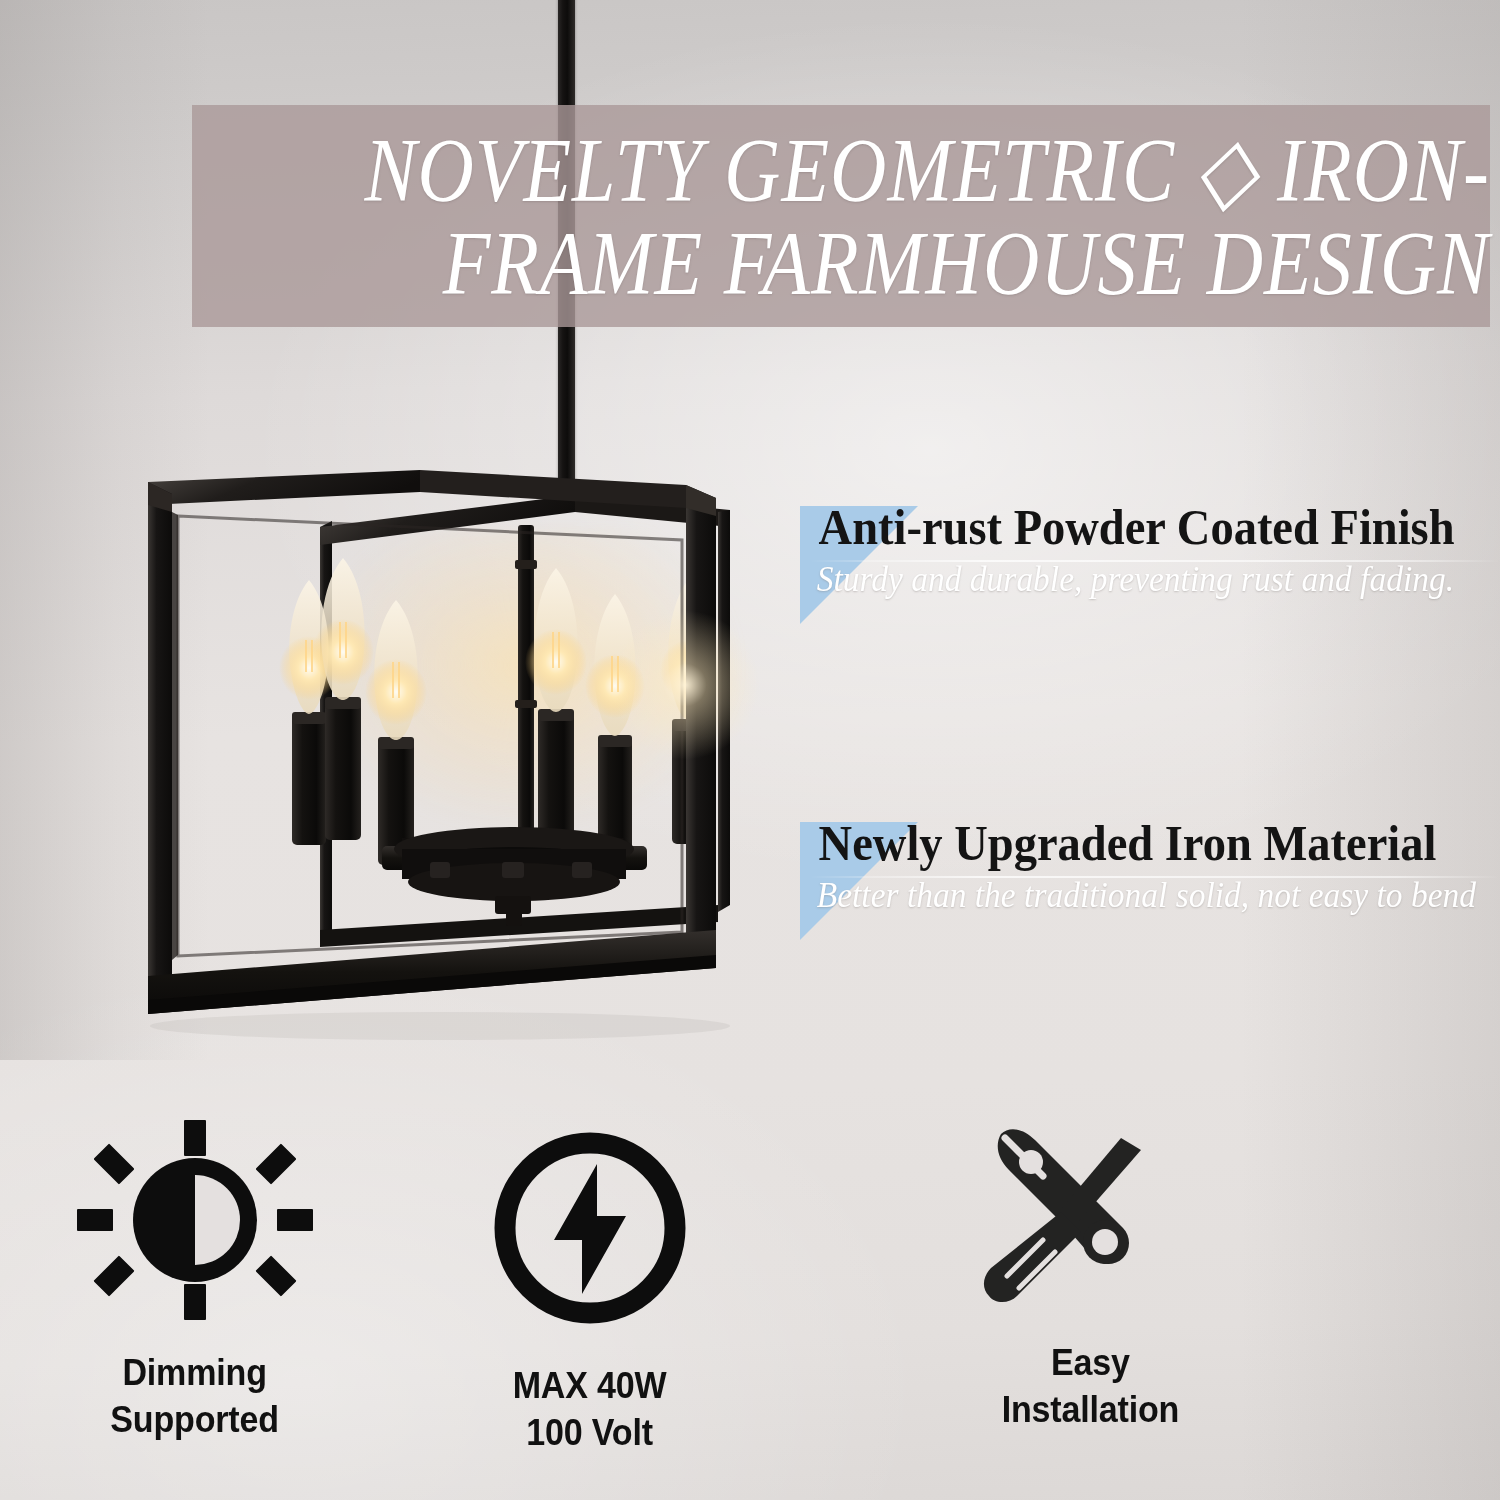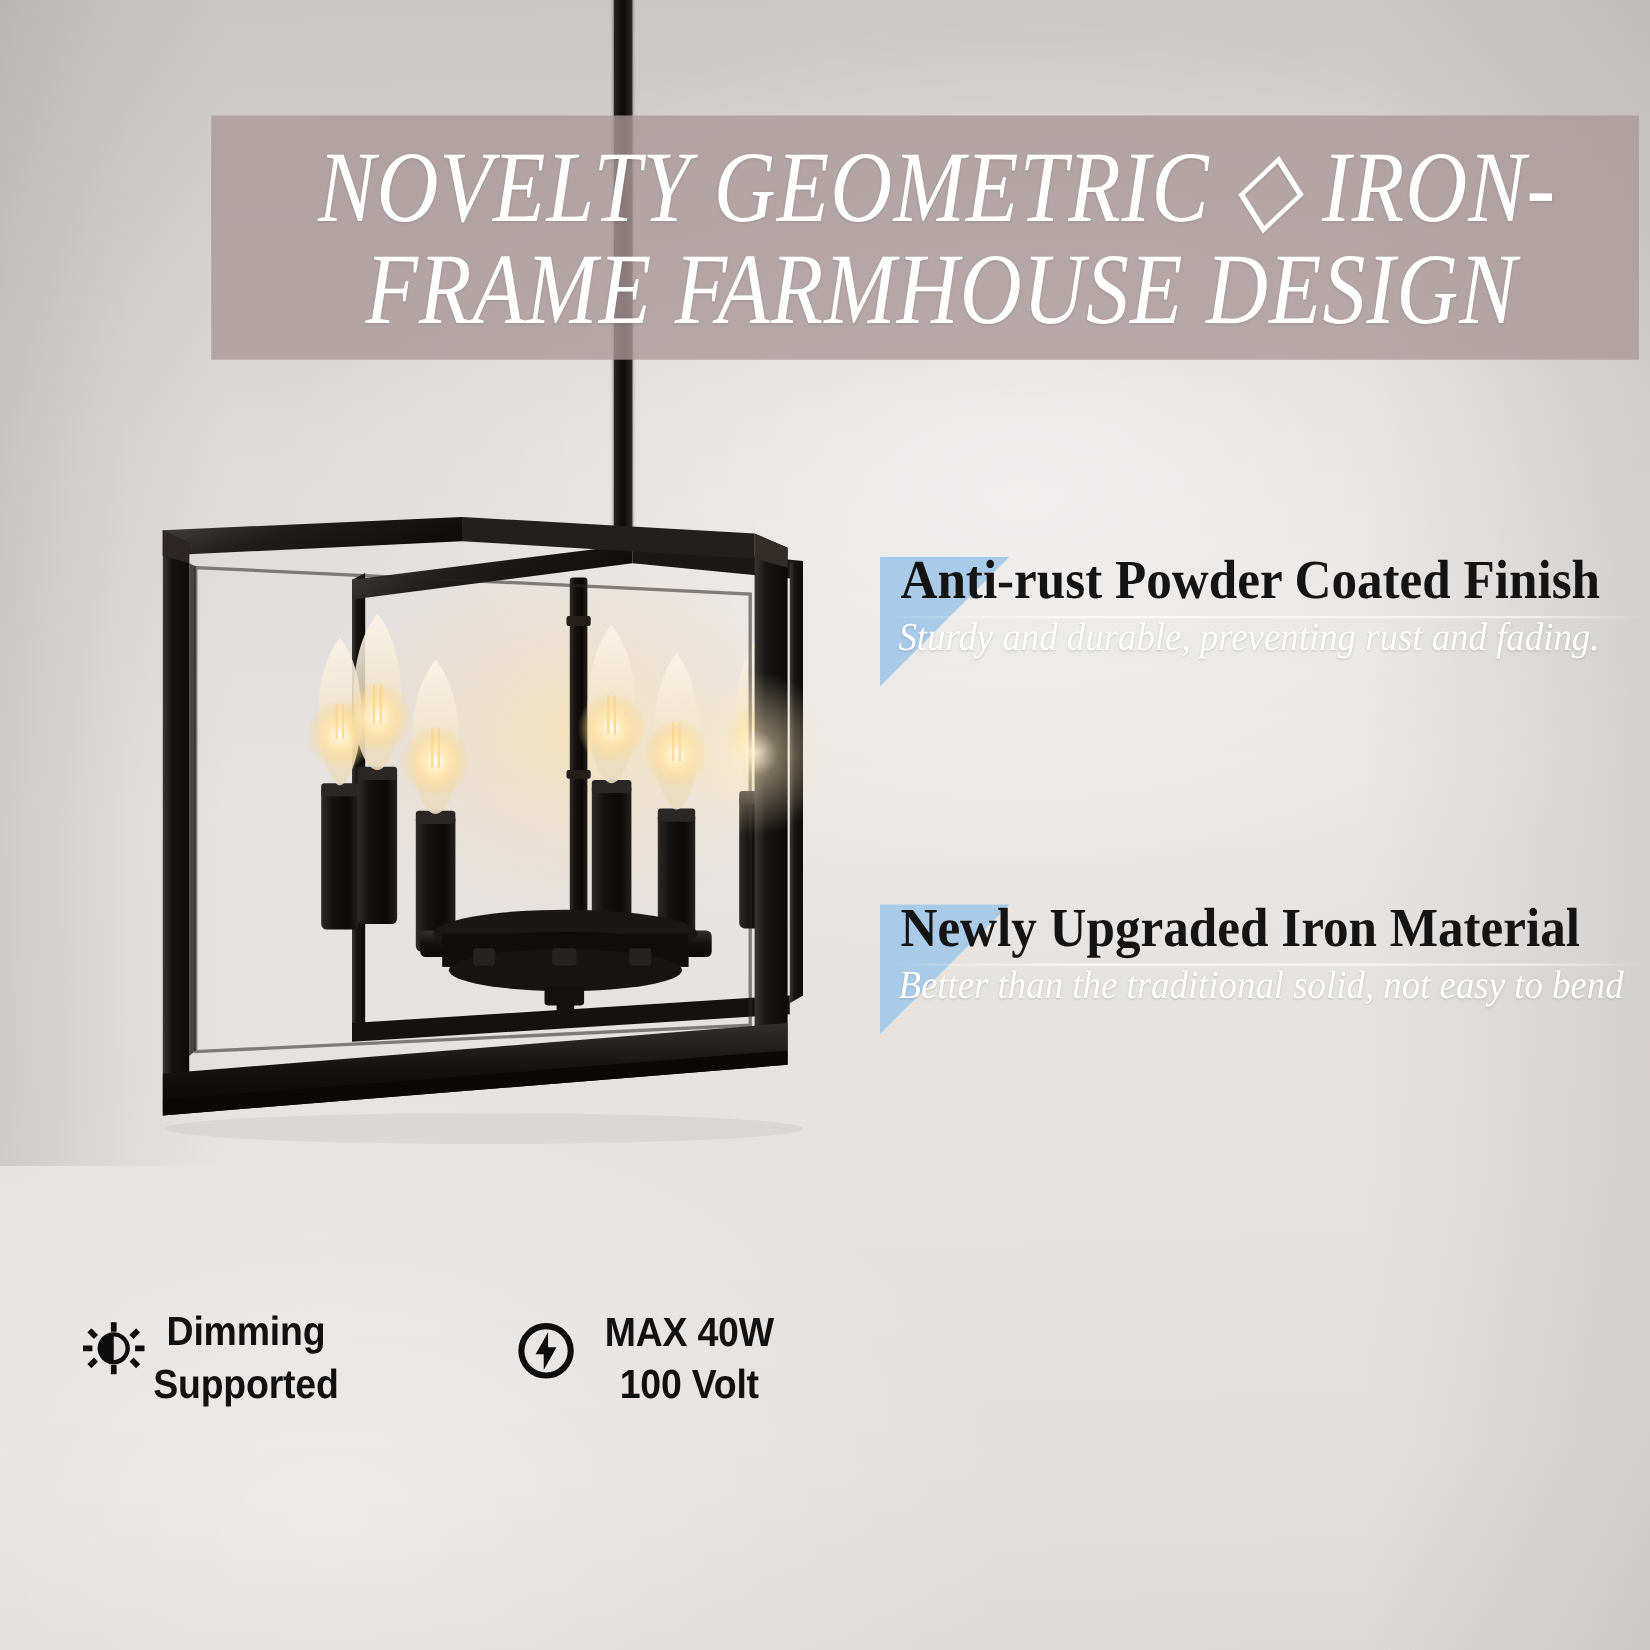--- a/index.html
+++ b/index.html
@@ -24,21 +24,21 @@
   .wall-shade-r{
     position:absolute;right:0;top:0;width:260px;height:1500px;
     background:linear-gradient(270deg,rgba(150,145,143,.22) 0%,rgba(150,145,143,0) 100%);
     pointer-events:none;
   }
 
   
   .banner{
     position:absolute;left:192px;top:105px;width:1298px;height:222px;
     background:rgba(170,153,153,.80);
-    display:flex;flex-direction:column;align-items:center;justify-content:center;
+    display:flex;flex-direction:column;align-items:flex-end;justify-content:center;
   }
   .banner-line{
     color:#ffffff;
     font-family:"Liberation Serif",serif;
     font-style:italic;font-weight:400;
     font-size:78px;line-height:.99;
     letter-spacing:1px;
     white-space:nowrap;
     text-shadow:0 1px 2px rgba(90,80,80,.25);
     transform:scaleY(1.18);
@@ -97,21 +97,21 @@
     background:linear-gradient(90deg,rgba(255,255,255,0),rgba(255,255,255,.75) 25%,rgba(255,255,255,.55) 85%,rgba(255,255,255,0));
   }
   #feature-1{left:800px;top:502px;}
   #feature-2{left:800px;top:818px;}
 
   
   .badges{
     position:absolute;left:0;top:1120px;width:1500px;height:340px;
     display:flex;align-items:flex-start;
   }
-  .badge{display:flex;flex-direction:row;align-items:center;}
+  .badge{display:flex;flex-direction:column;align-items:center;}
   #badge-dimming{position:absolute;left:75px;top:0;width:240px;}
   #badge-power{position:absolute;left:470px;top:8px;width:240px;gap:20px;}
   #badge-install{position:absolute;left:965px;top:0;width:250px;}
   .badge-icon{display:block;}
   .badge-label{
     margin-top:14px;text-align:center;
     font-family:"Liberation Sans",sans-serif;
     font-weight:700;font-size:37px;line-height:1.28;
     color:#111111;letter-spacing:-.2px;
     transform:scaleX(.92);
@@ -316,15 +316,37 @@
       <svg class="badge-icon" width="200" height="200" viewBox="0 0 200 200">
         <circle cx="100" cy="100" r="85" fill="none" stroke="#0d0d0d" stroke-width="21"></circle>
         <path d="M107,36 L107,88 L136,88 L92,166 L92,112 L64,112 Z" fill="#0d0d0d"></path>
       </svg>
       <div class="badge-label">
         <span>MAX 40W</span>
         <span>100 Volt</span>
       </div>
     </div>
 
+    <div class="badge" id="badge-install">
+      <svg class="badge-icon" width="250" height="205" viewBox="0 0 250 205">
+        <g fill="#232322">
+
+          <path d="M36,14 C30,24 32,38 44,50 L74,80 L100,106 L128,138 C136,146 150,146 158,138 C166,130 166,116 158,108 L128,78 L100,50 L70,20 C58,8 44,6 36,14 Z"></path>
+          <path d="M40,18 L78,56" stroke="#e4e0df" stroke-width="7" stroke-linecap="round" fill="none"></path>
+          <circle cx="66" cy="42" r="12" fill="#e4e0df"></circle>
+
+          <ellipse cx="140" cy="122" rx="22" ry="22" fill="#232322"></ellipse>
+          <circle cx="140" cy="122" r="13" fill="#e4e0df"></circle>
+
+          <path d="M156,18 L176,30 L108,108 L92,94 Z"></path>
+          <path d="M96,92 L116,112 L52,176 C44,184 30,184 24,176 C16,168 18,156 26,148 Z"></path>
+          <path d="M42,156 L78,120" stroke="#e4e0df" stroke-width="5" stroke-linecap="round" fill="none"></path>
+          <path d="M54,168 L90,132" stroke="#e4e0df" stroke-width="5" stroke-linecap="round" fill="none"></path>
+        </g>
+      </svg>
+      <div class="badge-label">
+        <span>Easy</span>
+        <span>Installation</span>
+      </div>
+    </div>
 
   </div>
 </div>
 
 </body></html>

